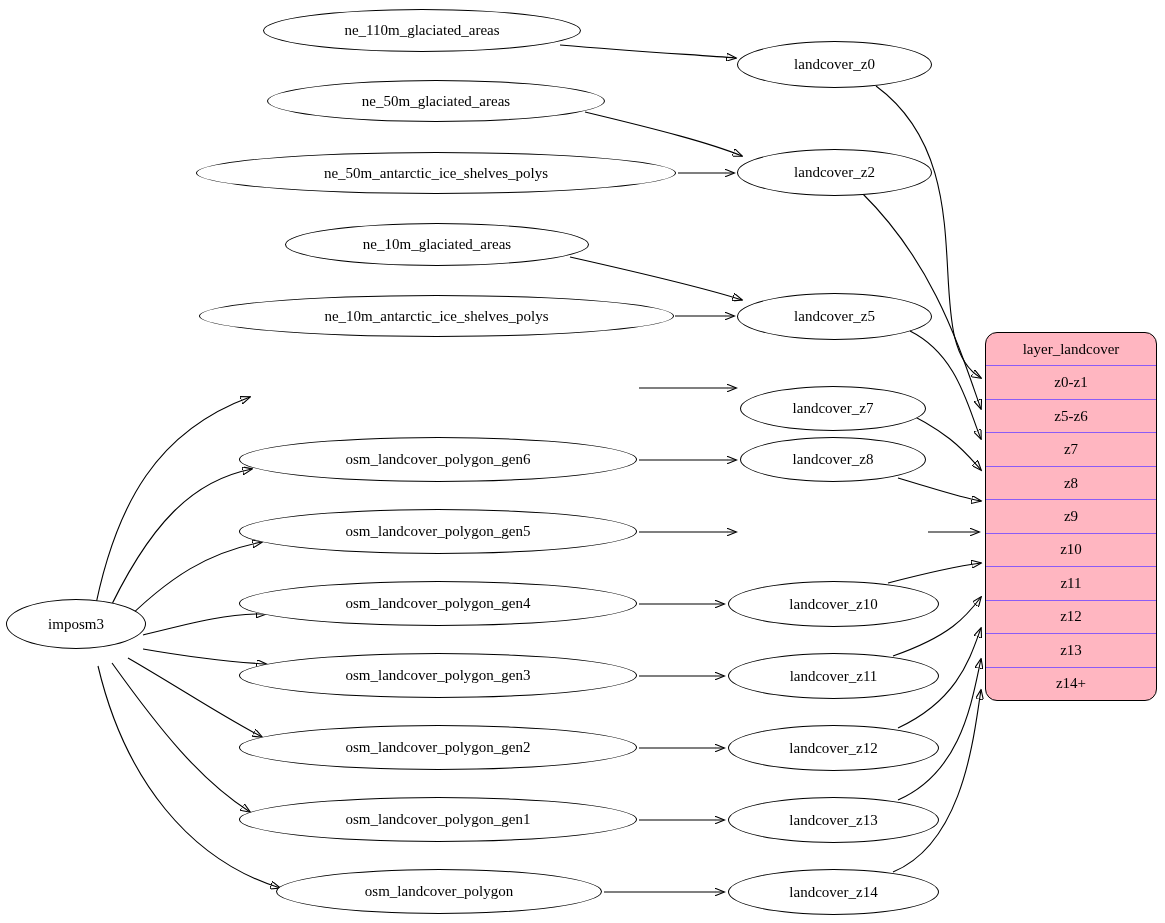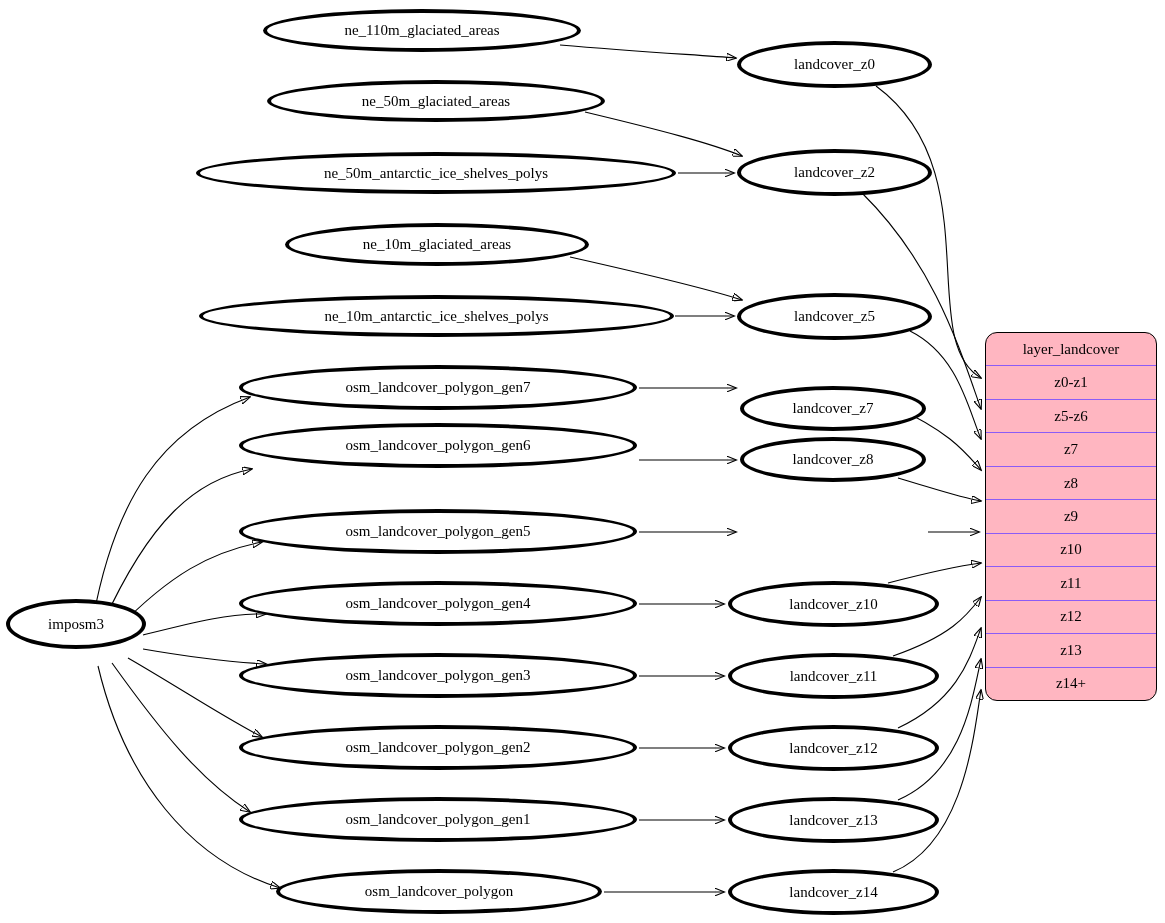--- a/index.html
+++ b/index.html
@@ -5,21 +5,21 @@
   html,body{margin:0;padding:0;background:#ffffff;}
   .canvas{
     position:relative;width:1165px;height:923px;background:#ffffff;
     font-family:"Liberation Serif","DejaVu Serif",serif;color:#000;
     overflow:hidden;
   }
   .edges{position:absolute;left:0;top:0;width:1165px;height:923px;}
   .edges path{stroke:#000;stroke-width:1.1;fill:none;}
   .node{
     position:absolute;box-sizing:border-box;
-    border:4px solid #000000;border-radius:50%;background:#fff;
+    border:1px solid #000000;border-radius:50%;background:#fff;
     display:flex;align-items:center;justify-content:center;
     font-size:15px;white-space:nowrap;line-height:1;
   }
   .rtable{
     position:absolute;left:985px;top:332px;width:172px;height:369px;
     box-sizing:border-box;background:#ffb6c1;border:1px solid #000;
     border-radius:12px;display:flex;flex-direction:column;overflow:hidden;
   }
   .trow{
     flex:1;display:flex;align-items:center;justify-content:center;
@@ -76,22 +76,21 @@
   </svg>
 
   <div class="node" style="left:6px;top:599px;width:140px;height:50px">imposm3</div>
 
   <div class="node" style="left:263px;top:9px;width:318px;height:43px">ne_110m_glaciated_areas</div>
   <div class="node" style="left:267px;top:80px;width:338px;height:42px">ne_50m_glaciated_areas</div>
   <div class="node" style="left:196px;top:152px;width:480px;height:42px">ne_50m_antarctic_ice_shelves_polys</div>
   <div class="node" style="left:285px;top:223px;width:304px;height:43px">ne_10m_glaciated_areas</div>
   <div class="node" style="left:199px;top:295px;width:475px;height:42px">ne_10m_antarctic_ice_shelves_polys</div>
 
-  <div class="node" style="left:239px;top:365px;width:398px;height:45px">osm_landcover_polygon_gen7</div>
-  <div class="node" style="left:239px;top:423px;width:398px;height:45px">osm_landcover_polygon_gen6</div>
+  <div class="node" style="left:239px;top:437px;width:398px;height:45px">osm_landcover_polygon_gen6</div>
   <div class="node" style="left:239px;top:509px;width:398px;height:45px">osm_landcover_polygon_gen5</div>
   <div class="node" style="left:239px;top:581px;width:398px;height:45px">osm_landcover_polygon_gen4</div>
   <div class="node" style="left:239px;top:653px;width:398px;height:45px">osm_landcover_polygon_gen3</div>
   <div class="node" style="left:239px;top:725px;width:398px;height:45px">osm_landcover_polygon_gen2</div>
   <div class="node" style="left:239px;top:797px;width:398px;height:45px">osm_landcover_polygon_gen1</div>
   <div class="node" style="left:276px;top:869px;width:326px;height:45px">osm_landcover_polygon</div>
 
   <div class="node" style="left:737px;top:41px;width:195px;height:47px">landcover_z0</div>
   <div class="node" style="left:737px;top:149px;width:195px;height:47px">landcover_z2</div>
   <div class="node" style="left:737px;top:293px;width:195px;height:47px">landcover_z5</div>

